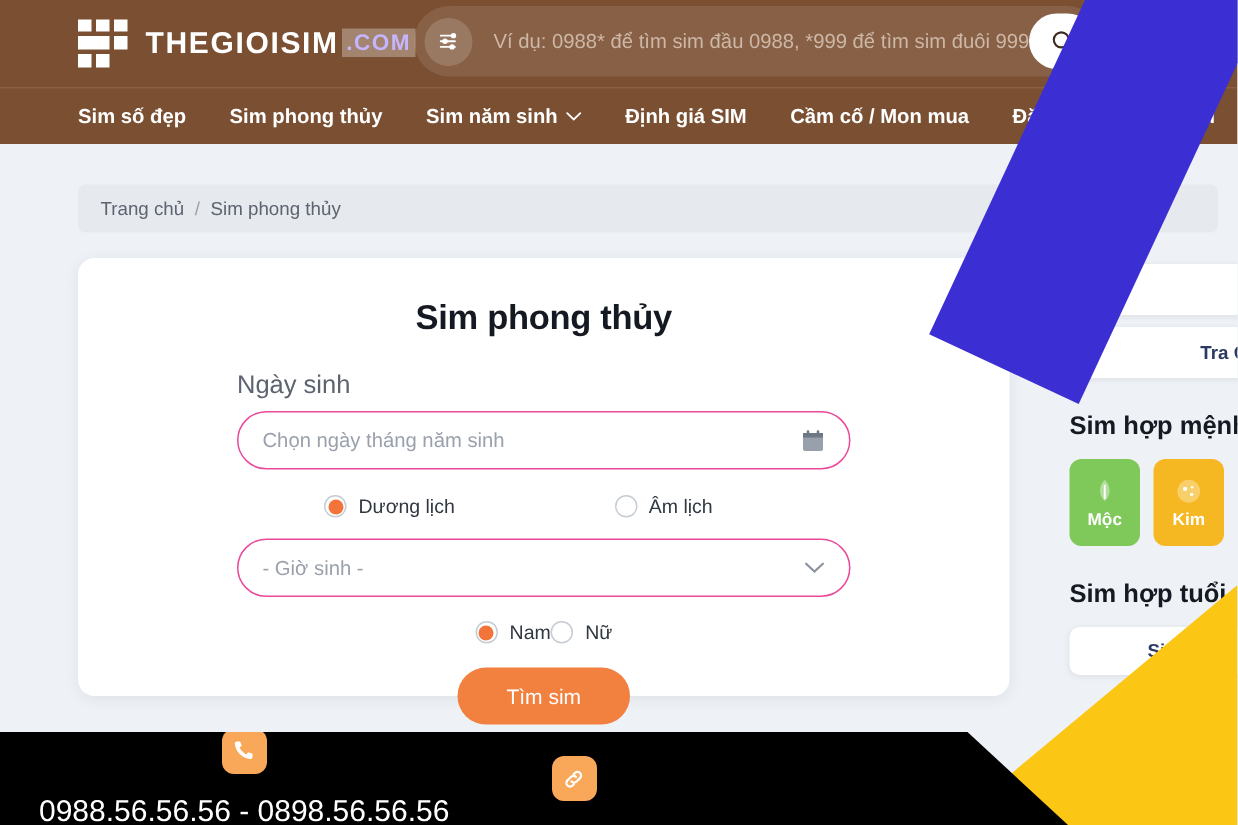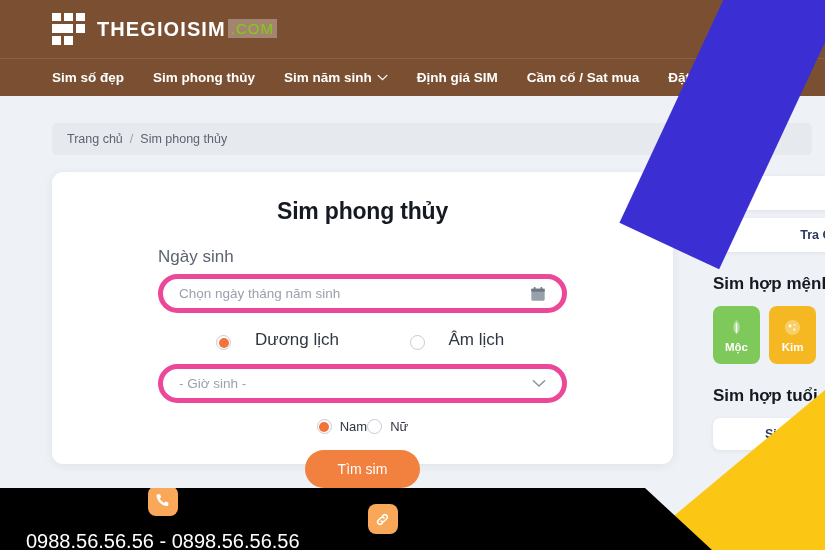--- a/index.html
+++ b/index.html
@@ -31,21 +31,21 @@
   .lm3 { left:24px; top:0; width:9px; height:8px; }
   .lm4 { left:0;  top:11px; width:21px; height:9px; }
   .lm5 { left:24px; top:11px; width:9px; height:9px; }
   .lm6 { left:0;  top:23px; width:9px; height:9px; }
   .lm7 { left:12px; top:23px; width:9px; height:9px; }
   .logo-text {
     color:#ffffff; font-size:20px; font-weight:bold; letter-spacing:1.1px;
   }
   .logo-dotcom {
     display:inline-block; background:rgba(255,255,255,0.30);
-    color:#84cc16; font-size:15px; font-weight:normal; letter-spacing:1px;
+    color:#c4b5fd; font-size:15px; font-weight:bold; letter-spacing:1px;
     padding:1px 3px; margin-left:2px; vertical-align:2px;
   }
 
   .searchbar {
     position:absolute; left:276px; top:4px;
     width:459px; height:47px; border-radius:24px;
     background:rgba(255,255,255,0.10);
     display:flex; align-items:center;
   }
   .filter-btn {
@@ -101,31 +101,31 @@
     width:621px; height:292px; background:#ffffff;
     border-radius:11px; box-shadow:0 2px 10px rgba(40,50,70,0.07);
     padding:26px 106px 0 106px; flex:none;
   }
   .card-title {
     text-align:center; font-size:23px; font-weight:bold;
     color:#141922; margin-bottom:22px; letter-spacing:-0.2px;
   }
   .field-label { font-size:17px; color:#5d6470; margin-bottom:7px;margin-top:12px; }
   .input-box {
-    width:100%; height:39px; border:5px solid #ec4899; border-radius:20px;
+    width:100%; height:39px; border:1px solid #ec4899; border-radius:20px;
     display:flex; align-items:center; padding:0 16px; background:#fff;
     cursor:pointer;
   }
   .input-ph { flex:1; font-size:13.5px; color:#9aa1ac; }
   .radio-row {
     display:flex; align-items:center; margin:17px 0 14px 0;
   }
   .radio-opt {
-    display:flex; align-items:flex-end; gap:24px; cursor:pointer;
-    font-size:17px; color:#303741;
+    display:flex; align-items:flex-end; gap:8px; cursor:pointer;
+    font-size:13px; color:#303741;
   }
   .radio-opt.left  { width:50%; padding-left:58px; }
   .radio-opt.right { width:50%; padding-left:47px; }
   .radio {
     width:15px; height:15px; border-radius:50%;
     border:1.5px solid #c6ccd4; background:#fff; flex:none;
     display:flex; align-items:center; justify-content:center;
   }
   .radio.on { border-color:#c6ccd4; }
   .radio.on::after {
@@ -224,40 +224,61 @@
           <i class="lm4"></i>
             <i class="lm5"></i>
             <i class="lm6"></i>
             <i class="lm7"></i>
         </div>
         <div class="logo-text">
           <span>THEGIOISIM</span><span class="logo-dotcom">.COM</span>
         </div>
       </div>
 
+      <div class="searchbar">
+        <div class="filter-btn">
+          <svg width="15" height="15" viewBox="0 0 16 16">
+            <g stroke="#ffffff" stroke-width="1.4" stroke-linecap="round">
+              <line x1="2" y1="4" x2="12" y2="4"></line>
+              <line x1="2" y1="8" x2="12" y2="8"></line>
+              <line x1="2" y1="12" x2="12" y2="12"></line>
+            </g>
+            <circle cx="11" cy="4" r="1.9" fill="#ffffff"></circle>
+            <circle cx="5" cy="8" r="1.9" fill="#ffffff"></circle>
+            <circle cx="10" cy="12" r="1.9" fill="#ffffff"></circle>
+          </svg>
+        </div>
+        <input class="search-input" type="text" value="" placeholder="Ví dụ: 0988* để tìm sim đầu 0988, *999 để tìm sim đuôi 999" style="">
+        <button class="search-go">
+          <svg width="17" height="17" viewBox="0 0 18 18">
+            <circle cx="8" cy="8" r="5.3" fill="none" stroke="#3d2b1f" stroke-width="1.5"></circle>
+            <line x1="11.9" y1="11.9" x2="15.6" y2="15.6" stroke="#3d2b1f" stroke-width="1.5" stroke-linecap="round"></line>
+          </svg>
+        </button>
+      </div>
     </div>
 
     <div class="navbar">
       <div class="nav-item">
         <span>Sim số đẹp</span>
       </div>
       <div class="nav-item">
         <span>Sim phong thủy</span>
       </div>
       <div class="nav-item">
         <span>Sim năm sinh</span>
         <svg class="chev" width="11" height="7" viewBox="0 0 12 8">
           <path d="M1 1.6 L6 6.4 L11 1.6" fill="none" stroke="#ffffff" stroke-width="1.4" stroke-linecap="round"></path>
         </svg>
       </div>
       <div class="nav-item">
         <span>Định giá SIM</span>
       </div>
       <div class="nav-item">
-        <span>Cầm cố / Sat mua</span>
+        <span>Cầm cố / Mon mua</span>
       </div>
       <div class="nav-item">
         <span>Đặt sim theo yêu cầu</span>
       </div>
 
     </div>
   </div>
 
   <div class="page-body">
 

